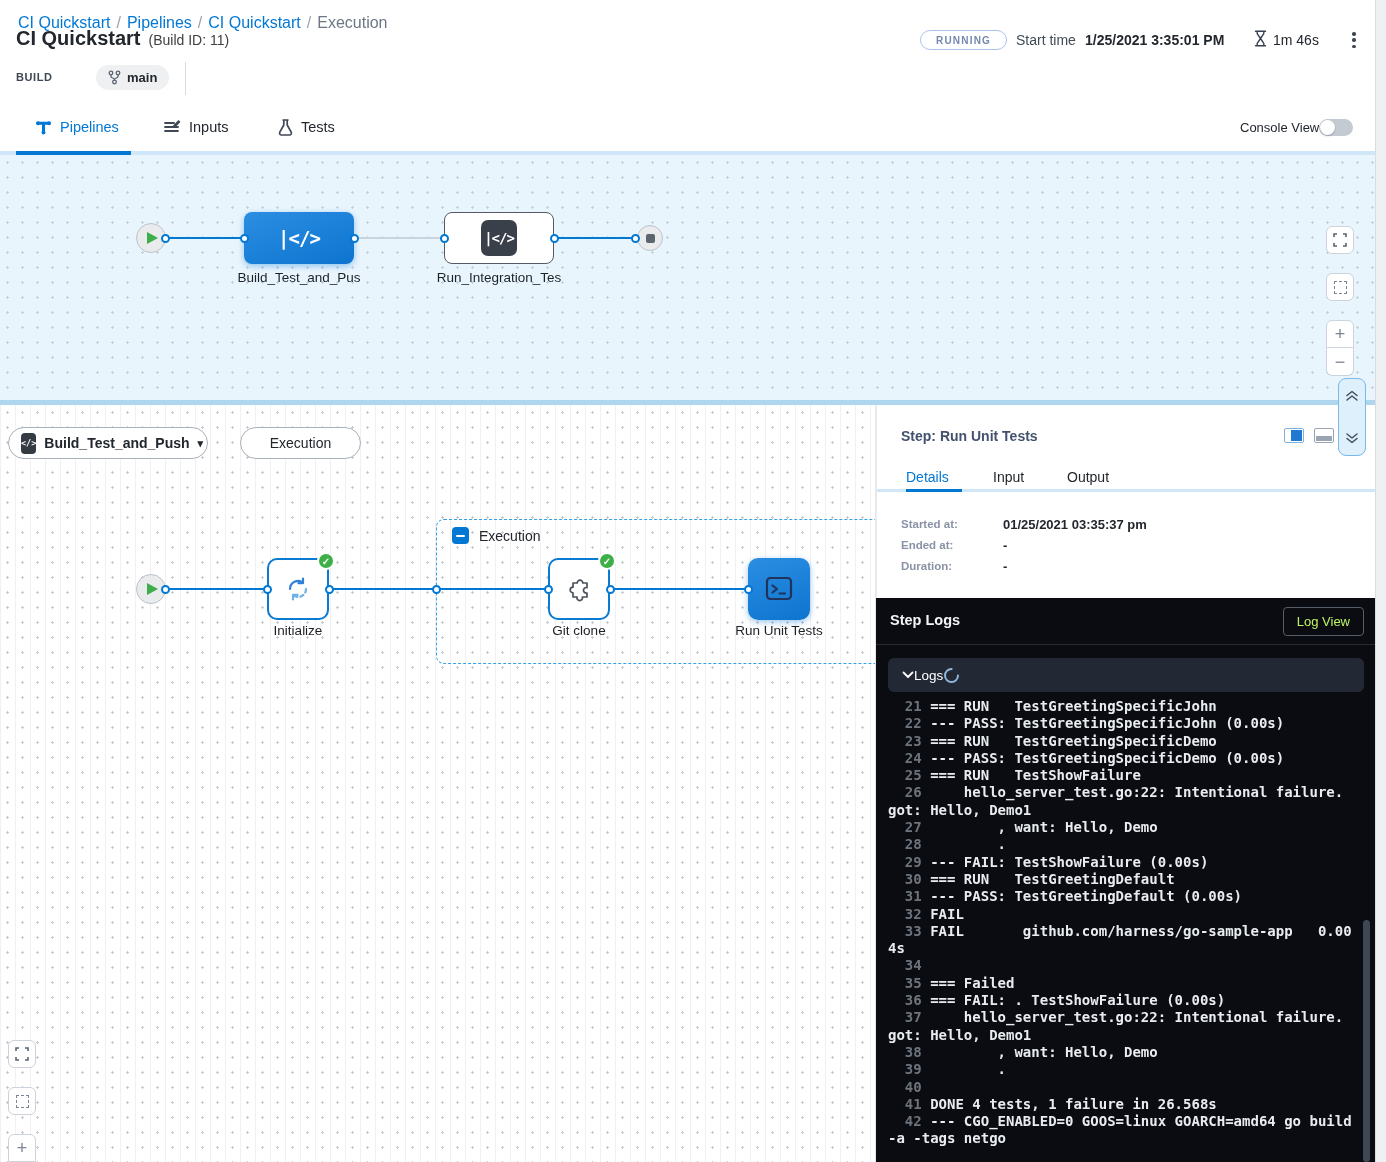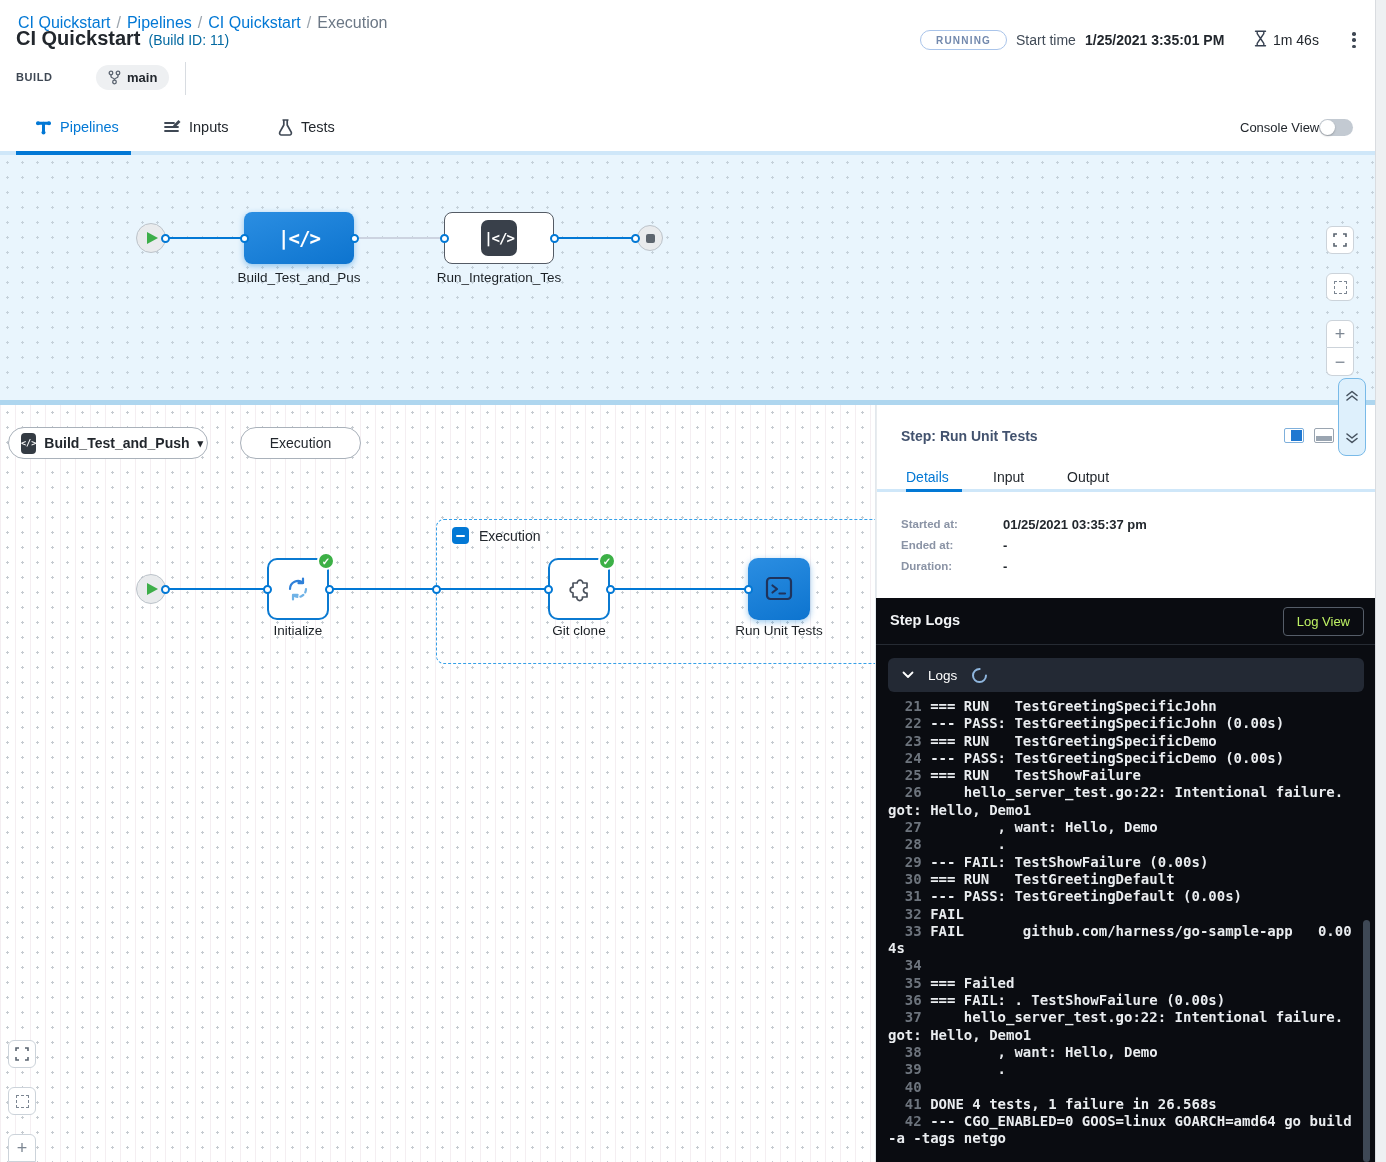--- a/index.html
+++ b/index.html
@@ -7,21 +7,21 @@
   .app { position:relative; width:1386px; height:1162px; overflow:hidden; background:#fff; }
 
   
   .hdr { position:absolute; left:0; top:0; width:1375px; height:103px; background:#fff; }
   .breadcrumb { position:absolute; left:16px; top:14px; font-size:16px; }
   .bc-item { color:#0278d5; margin:0 2px; cursor:pointer; }
   .bc-item.current { color:#6b7785; cursor:default; }
   .bc-sep { color:#9aa3ad; margin:0 4px; }
   .title-row { position:absolute; left:16px; top:27px; display:flex; align-items:baseline; }
   .page-title { font-size:20px; font-weight:700; color:#22272d; }
-  .build-id { font-size:14px; color:#0369a1; margin-left:8px; }
+  .build-id { font-size:14px; color:#404040; margin-left:8px; }
   .status-pill { position:absolute; left:920px; top:30px; height:20px; padding:0 15px; border:1px solid #a9c4ea; border-radius:10px; color:#7389ad; font-size:10px; font-weight:700; letter-spacing:1.2px; display:flex; align-items:center; background:#fff; }
   .starttime-label { position:absolute; left:1016px; top:32px; font-size:14px; color:#414b57; }
   .starttime-value { position:absolute; left:1085px; top:32px; font-size:14px; font-weight:700; color:#22272d; }
   .hourglass { position:absolute; left:1253px; top:30px; }
   .elapsed { position:absolute; left:1273px; top:32px; font-size:14px; color:#22272d; }
   .kebab { position:absolute; left:1346px; top:31px; width:16px; height:18px; cursor:pointer; display:flex; flex-direction:column; align-items:center; justify-content:space-between; padding:1px 0; }
   .kebab i { width:3.5px; height:3.5px; border-radius:50%; background:#3f4854; }
   .build-label { position:absolute; left:16px; top:71px; font-size:11px; font-weight:700; letter-spacing:0.6px; color:#3e4753; }
   .branch-chip { position:absolute; left:96px; top:65px; height:25px; padding:0 12px; background:#eef0f2; border-radius:13px; display:flex; align-items:center; gap:6px; }
   .branch-chip span { font-size:13px; font-weight:700; color:#22272d; }
@@ -104,21 +104,21 @@
   .stp-active-ind { position:absolute; left:29px; top:84px; width:56px; height:3px; background:#0278d5; z-index:2; }
   .drow { position:absolute; left:24px; width:460px; height:21px; }
   .drow .dl { position:absolute; left:0; top:0; font-size:11.5px; font-weight:700; color:#8a93a5; }
   .drow .dv { position:absolute; left:102px; top:-1px; font-size:13px; font-weight:700; color:#22272d; }
 
   
   .panel-logs { position:absolute; left:876px; top:598px; width:499px; height:564px; background:#0a0c11; overflow:hidden; }
   .sl-hdr { position:absolute; left:0; top:0; width:100%; height:47px; border-bottom:1px solid #262b33; }
   .sl-title { position:absolute; left:14px; top:14px; font-size:14.5px; font-weight:700; color:#f2f4f6; }
   .logview-btn { position:absolute; right:11px; top:9px; height:29px; padding:0 13px; border:1px solid #555d68; border-radius:4px; color:#bef264; font-size:13px; display:flex; align-items:center; background:transparent; cursor:pointer; }
-  .logs-bar { position:absolute; left:12px; top:60px; width:476px; height:34px; background:#232934; border-radius:6px; display:flex; align-items:center; padding:0 14px; gap:14px; cursor:pointer; }
+  .logs-bar { position:absolute; left:12px; top:60px; width:476px; height:34px; background:#232934; border-radius:6px; display:flex; align-items:center; padding:0 14px; cursor:pointer; }
   .logs-bar span { color:#fff; font-size:13.5px; }
   .log-body { position:absolute; left:12px; top:100px; width:472px; color:#e9ecef; font-family:"DejaVu Sans Mono", monospace; font-weight:700; font-size:14px; line-height:17.3px; }
   .log-line { white-space:pre-wrap; word-break:break-all; }
   .log-line .ln { color:#6d747d; }
   .log-scroll { position:absolute; left:487px; top:322px; width:7px; height:242px; background:#3e4855; border-radius:4px; }
 
   .pagebar { position:absolute; left:1375px; top:0; width:11px; height:1162px; background:#eef0f2; border-left:1px solid #d9dce0; }
 </style>
 </head>
 <body>

